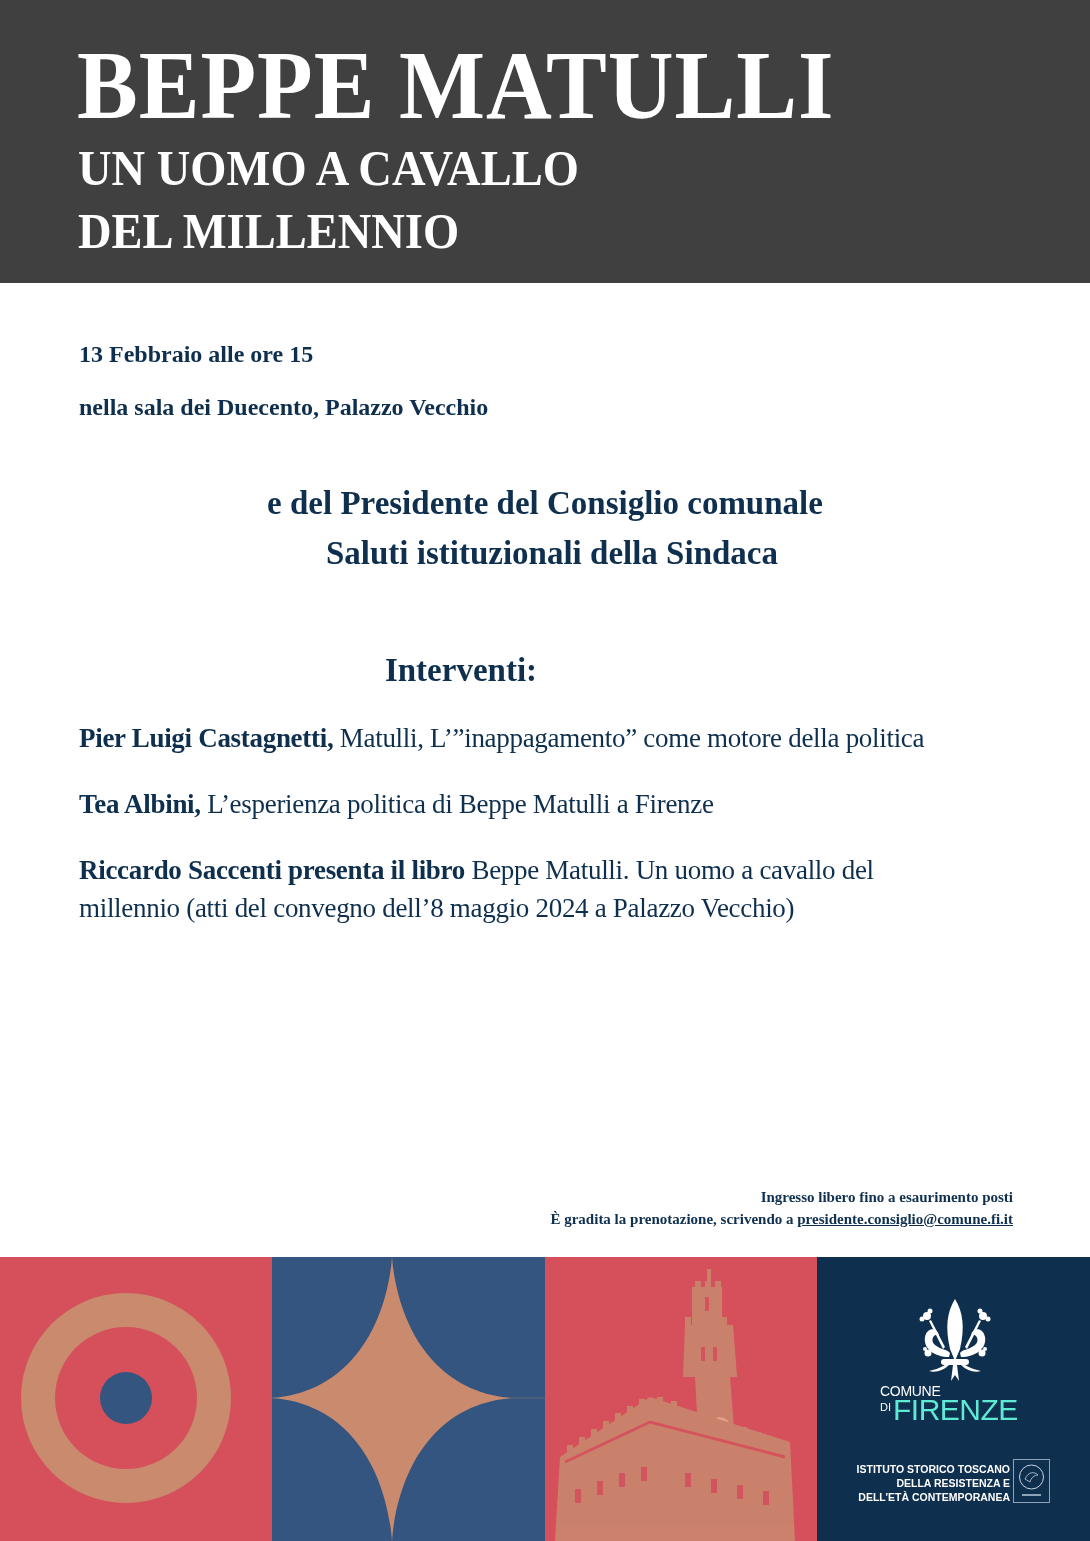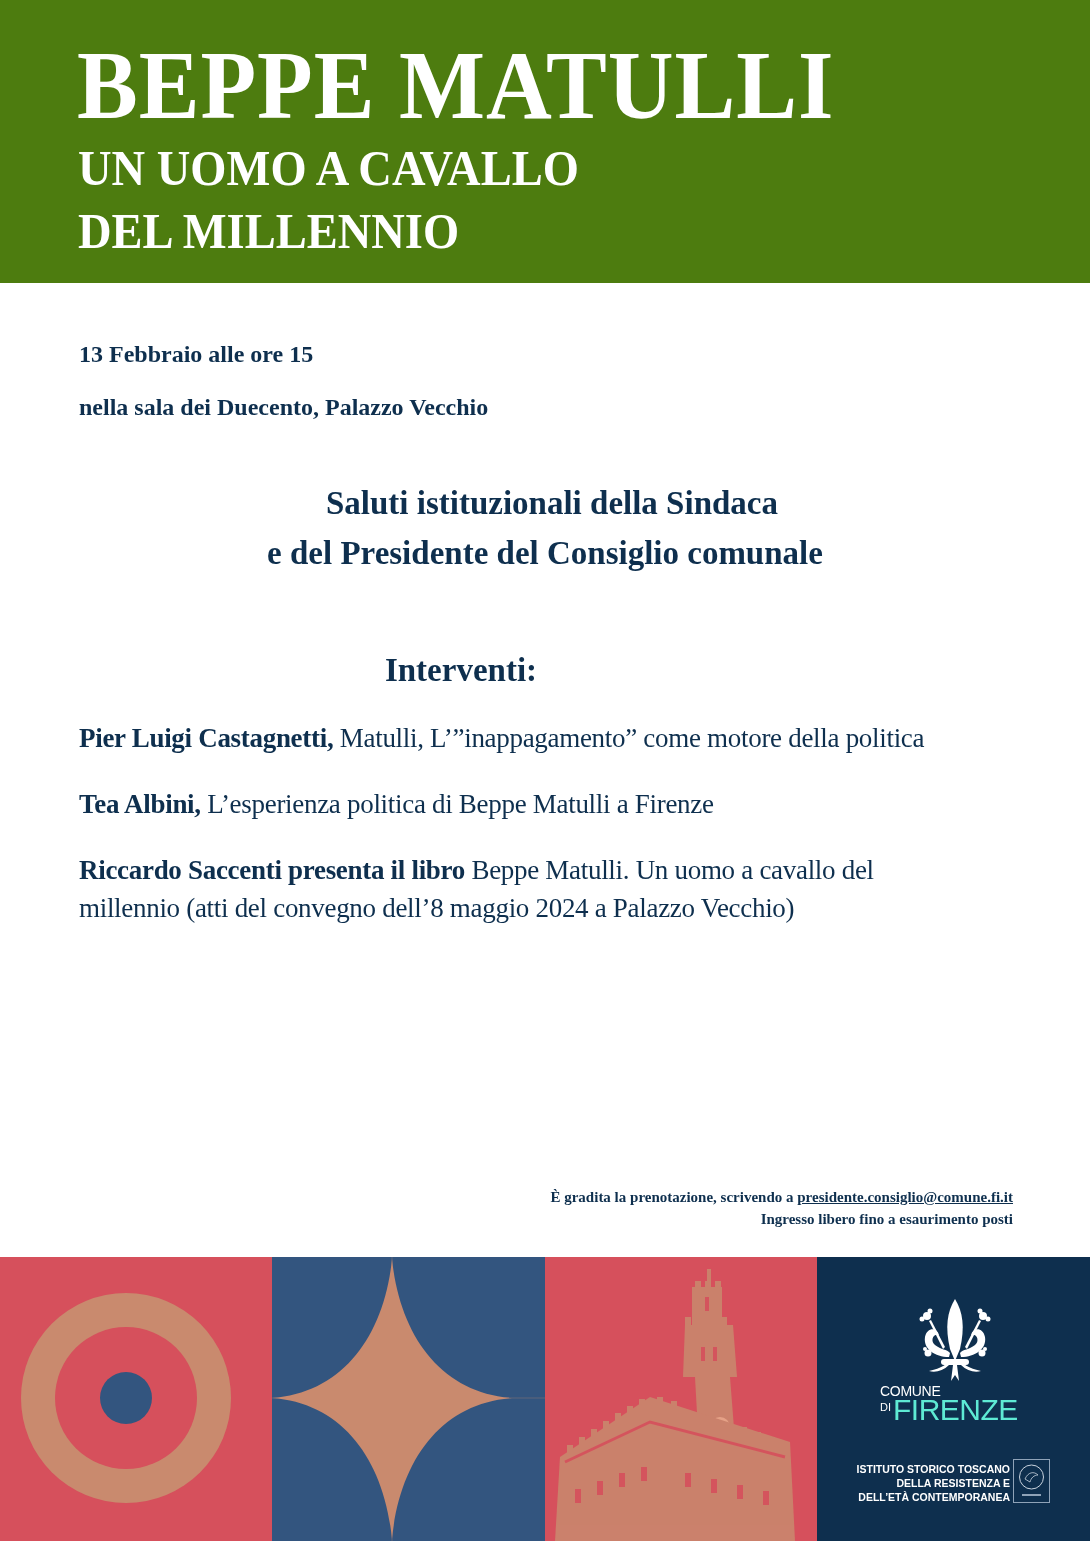--- a/index.html
+++ b/index.html
@@ -1,21 +1,21 @@
 <!DOCTYPE html>
 <html><head>
 <meta charset="utf-8">
 <style>
   * { margin: 0; padding: 0; box-sizing: border-box; }
   html, body { width: 1090px; height: 1541px; background: #ffffff; overflow: hidden; }
   body { position: relative; font-family: "Liberation Serif", "DejaVu Serif", serif; color: #0e2f4e; }
 
   .header {
     position: absolute; left: 0; top: 0; width: 1090px; height: 283px;
-    background: #4d7c0f; color: #ffffff;
+    background: #404040; color: #ffffff;
   }
   .title {
     position: absolute; left: 77px; top: 36px;
     font-size: 98px; font-weight: bold; letter-spacing: 1px; line-height: 1;
     transform: scaleX(0.93); transform-origin: left top; white-space: nowrap;
   }
   .subtitle {
     position: absolute; left: 78px; font-size: 50px; font-weight: bold; line-height: 1;
     transform: scaleX(0.93); transform-origin: left top; white-space: nowrap;
   }
@@ -87,22 +87,22 @@
   <div class="subtitle l1">UN UOMO A CAVALLO</div>
   <div class="subtitle l2">DEL MILLENNIO</div>
 </div>
 
 <div class="when">
   <div>13 Febbraio alle ore 15</div>
   <div>nella sala dei Duecento, Palazzo Vecchio</div>
 </div>
 
 <div class="greetings">
+  <div>e del Presidente del Consiglio comunale</div>
   <div style="padding-left:14px">Saluti istituzionali della Sindaca</div>
-  <div>e del Presidente del Consiglio comunale</div>
 </div>
 
 <div class="interventi-title">Interventi:</div>
 
 <div class="talks">
   <div class="talk">
     <span class="speaker">Pier Luigi Castagnetti,</span>
     <span class="topic">Matulli, L’”inappagamento” come motore della politica</span>
   </div>
   <div class="talk">
@@ -112,24 +112,24 @@
   <div class="talk">
     <div>
       <span class="speaker">Riccardo Saccenti presenta il libro</span>
       <span class="topic">Beppe Matulli. Un uomo a cavallo del</span>
     </div>
     <div class="topic">millennio  (atti del convegno dell’8 maggio 2024 a Palazzo Vecchio)</div>
   </div>
 </div>
 
 <div class="info">
+  <div>Ingresso libero fino a esaurimento posti</div>
   <div>
     <span>È gradita la prenotazione, scrivendo a </span><a class="email">presidente.consiglio@comune.fi.it</a>
   </div>
-  <div>Ingresso libero fino a esaurimento posti</div>
 </div>
 
 <div class="panels">
 
   <div class="panel p1">
     <svg width="272" height="284">
       <circle cx="126" cy="141" r="105" fill="#c98a6e"></circle>
       <circle cx="126" cy="141" r="71" fill="#d6505c"></circle>
       <circle cx="126" cy="141" r="26" fill="#33557f"></circle>
     </svg>

